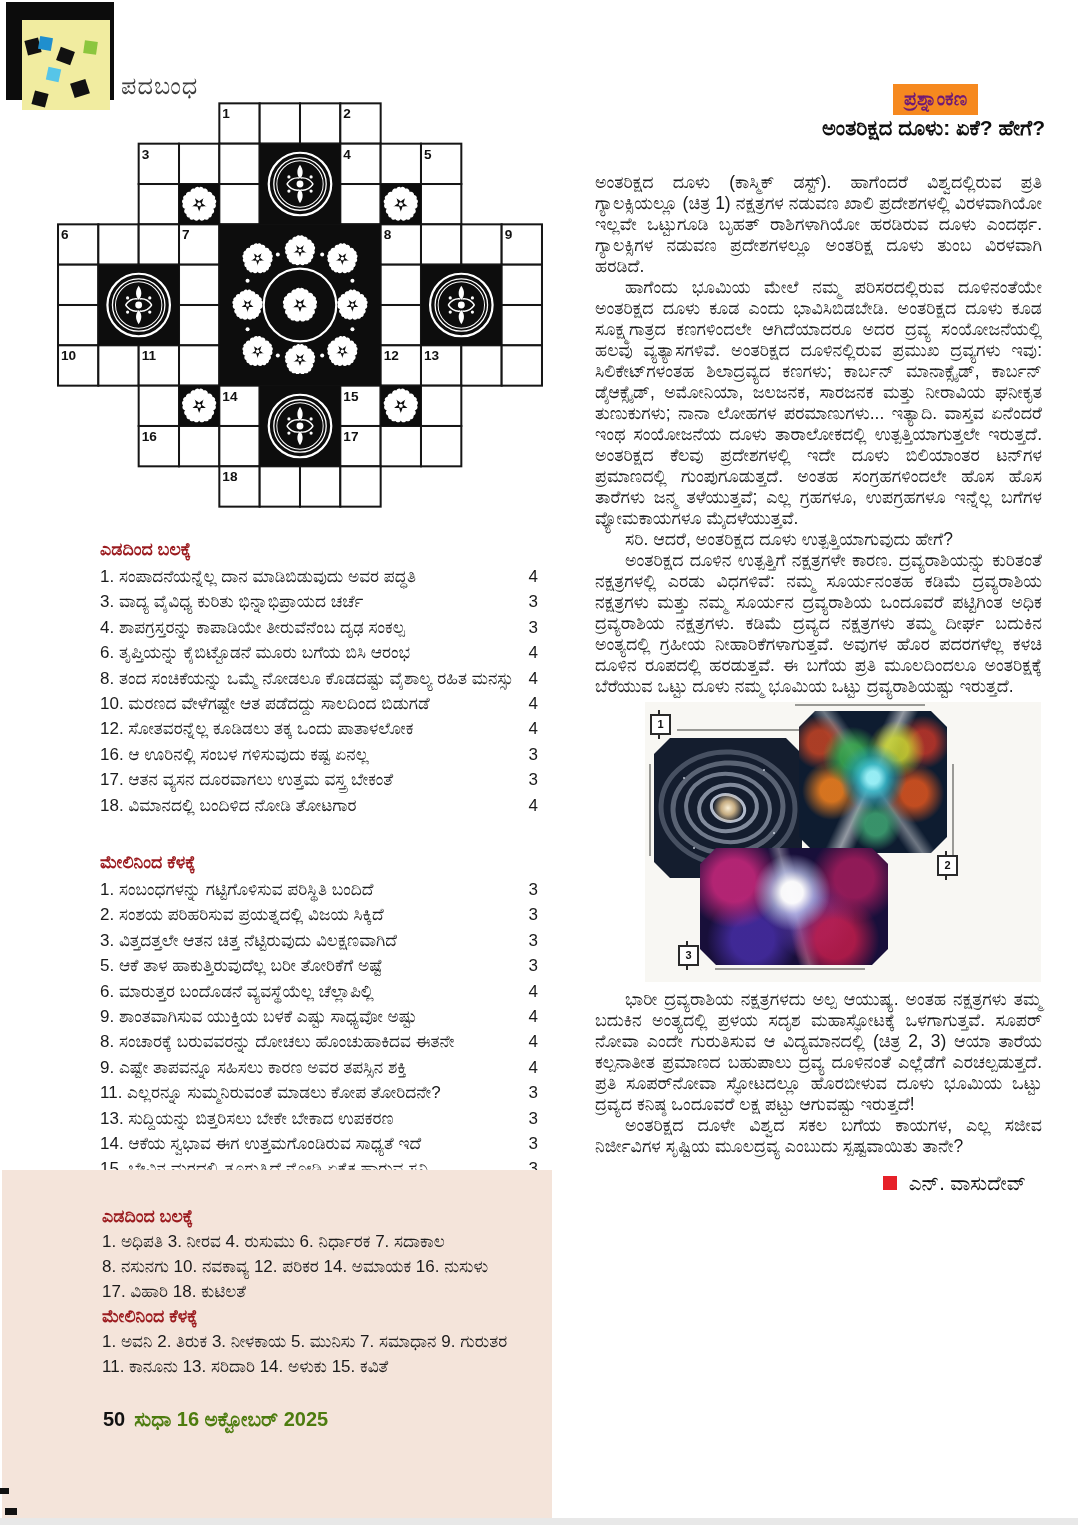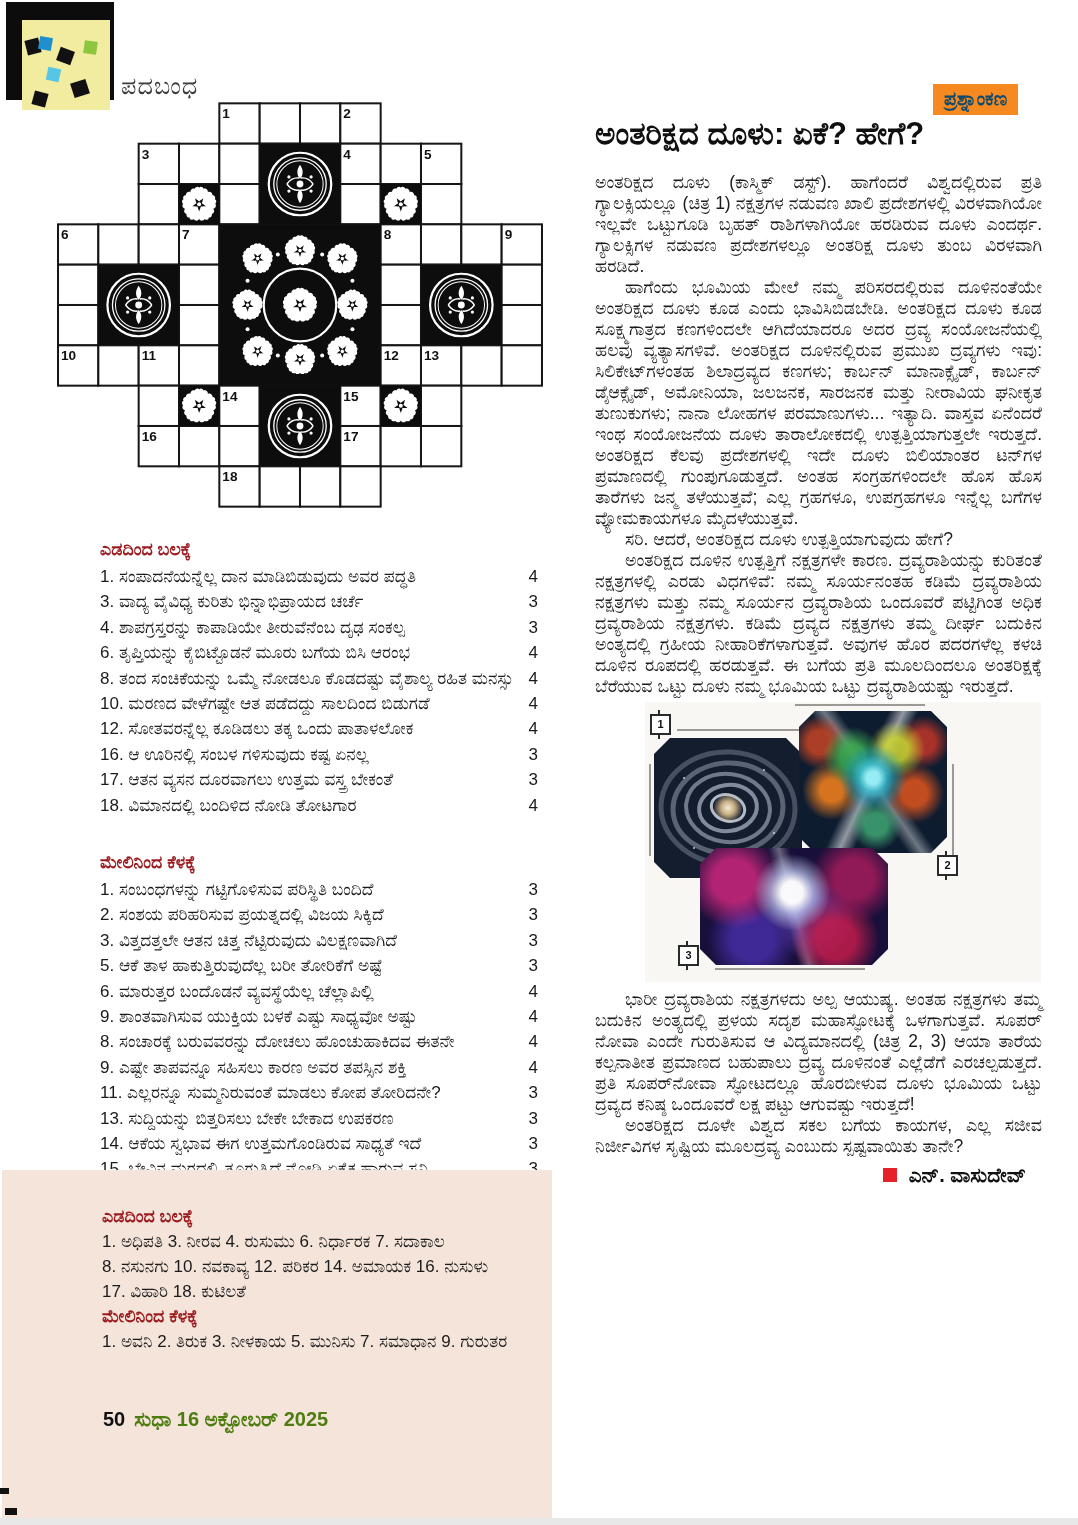--- a/index.html
+++ b/index.html
@@ -33,23 +33,23 @@
   .ans-header{color:#9b1b1f;font-weight:bold;font-size:17.5px;line-height:25px;}
   .ans-line{font-size:17px;line-height:25px;}
 
   
   .footer{left:103px;top:1408px;display:flex;align-items:flex-end;gap:9px;}
   .page-num{font-size:20px;font-weight:bold;color:#111;}
   .mag-date{font-size:20px;font-weight:bold;color:#4d7c0f;}
   .cropmark{background:#111;}
 
   
-  .badge{left:893px;top:84px;background:#f6891f;color:#0c4a6e;font-weight:bold;
-         font-size:19px;line-height:19px;padding:5px 11px 7px 11px;margin-left:40px;}
-  .article-title{left:595px;top:116px;width:450px;font-size:31px;font-weight:bold;color:#0f0f0f;}
+  .badge{left:893px;top:84px;background:#f6891f;color:#701a75;font-weight:bold;
+         font-size:19px;line-height:19px;padding:5px 11px 7px 11px;}
+  .article-title{left:595px;top:116px;width:450px;font-size:21px;font-weight:bold;color:#0f0f0f;text-align:right;}
   .article-body{left:595px;top:172px;width:447px;font-size:17.5px;line-height:21px;
                 text-align:justify;}
   .article-body p{margin:0;text-indent:30px;}
   .article-body p.noindent{text-indent:0;}
 
   
   .fig-panel{position:relative;width:396px;height:280px;margin:5px 0 7px 50px;background:#f8f7f3;}
   .fig{position:absolute;clip-path:polygon(16px 0,calc(100% - 16px) 0,100% 16px,100% calc(100% - 16px),
        calc(100% - 16px) 100%,16px 100%,0 calc(100% - 16px),0 16px);}
   .fig1{left:9px;top:36px;width:148px;height:140px;}
@@ -76,21 +76,21 @@
      radial-gradient(circle at 60% 60%,rgba(120,80,200,.5) 0 16%,rgba(120,80,200,0) 32%),
      linear-gradient(75deg,rgba(255,255,255,0) 45%,rgba(255,255,255,.35) 50%,rgba(255,255,255,0) 55%),
      #180f3a;}
   .fig-tag{position:absolute;width:17px;height:17px;background:#fff;border:2px solid #2a2a2a;
            display:flex;align-items:center;justify-content:center;
            font-size:11px;font-weight:bold;color:#111;z-index:3;}
   .fig-tag::before{content:"";position:absolute;left:6px;top:-6px;width:2px;height:5px;background:#2a2a2a;}
   .fig-tag::after{content:"";position:absolute;left:6px;bottom:-6px;width:2px;height:5px;background:#2a2a2a;}
   .ruleline{position:absolute;background:#9a9a96;}
 
-  .author-line{text-align:right;margin-top:8px;padding-right:16px;font-size:20px;font-weight:bold;color:#111;}
+  .author-line{text-align:right;margin-top:16px;padding-right:16px;font-size:20px;font-weight:normal;color:#111;}
   .author-bullet{display:inline-block;width:14px;height:14px;background:#e62129;margin-right:12px;}
 </style>
 </head>
 <body>
 
 <div class="page">
 
   <div class="abs logo-black">
     <div class="logo-yellow" style="position:absolute;left:16px;top:18px;">
       <div class="chip" style="left:4px;top:19px;width:14px;height:15px;background:#111;transform:rotate(-14deg);"></div>
@@ -396,20 +396,21 @@
     <div class="ans-inner">
       <div class="ans-header">ಎಡದಿಂದ ಬಲಕ್ಕೆ</div>
       <div id="ans-across">
           <div class="ans-line">1. ಅಧಿಪತಿ  3. ನೀರವ  4. ರುಸುಮು  6. ನಿರ್ಧಾರಕ  7. ಸದಾಕಾಲ</div>
           <div class="ans-line">8. ನಸುನಗು 10. ನವಕಾವ್ಯ 12. ಪರಿಕರ 14. ಅಮಾಯಕ 16. ನುಸುಳು</div>
           <div class="ans-line">17. ವಿಹಾರಿ 18. ಕುಟಿಲತೆ</div>
         </div>
       <div class="ans-header">ಮೇಲಿನಿಂದ ಕೆಳಕ್ಕೆ</div>
       <div id="ans-down">
           <div class="ans-line">1. ಅವನಿ 2. ತಿರುಕ 3. ನೀಳಕಾಯ 5. ಮುನಿಸು 7. ಸಮಾಧಾನ 9. ಗುರುತರ</div>
+          <div class="ans-line">11. ಕಾನೂನು 13. ಸರಿದಾರಿ 14. ಅಳುಕು 15. ಕವಿತೆ</div>
         </div>
     </div>
   </div>
 
   <div class="abs footer">
     <span class="page-num">50</span>
     <span class="mag-date">ಸುಧಾ 16 ಅಕ್ಟೋಬರ್ 2025</span>
   </div>
   <div class="abs cropmark" style="left:0;top:1488px;width:9px;height:6px;"></div>
   <div class="abs cropmark" style="left:5px;top:1508px;width:12px;height:7px;"></div>

